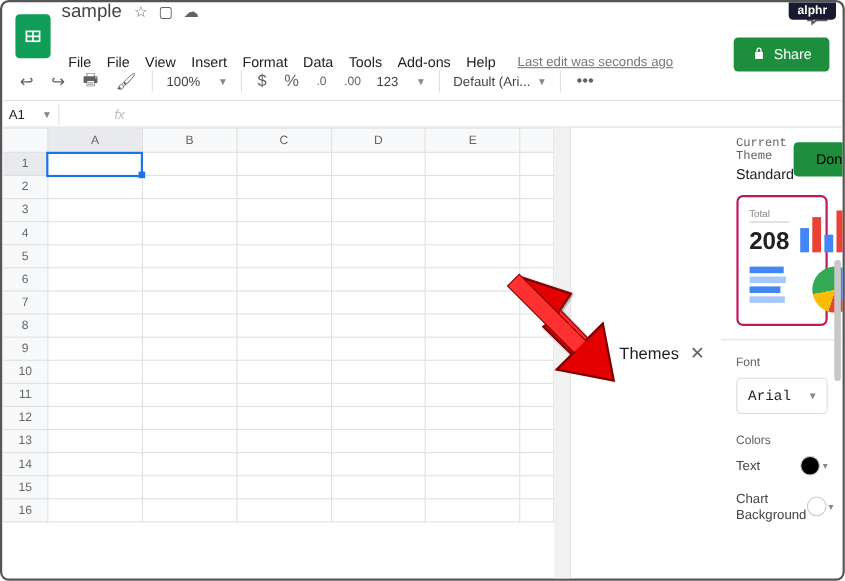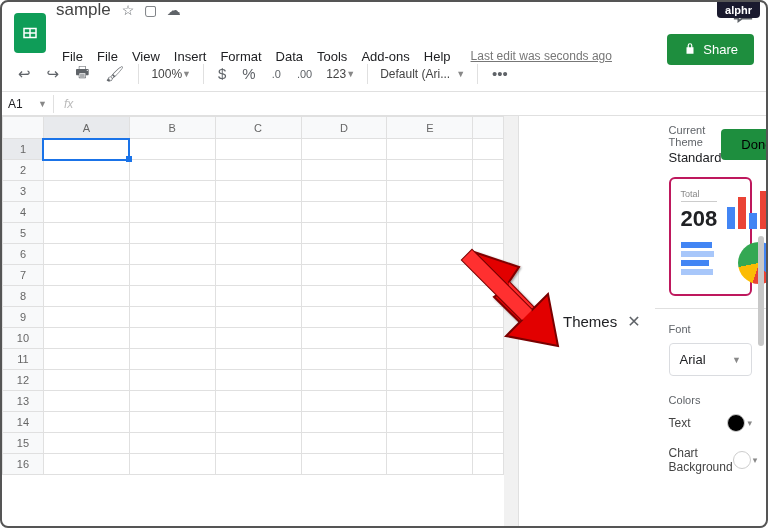--- a/index.html
+++ b/index.html
@@ -14,23 +14,23 @@
   .docicons span { color: #5f6368; margin: 0 3px; font-size: 14px; cursor: pointer; }
   .menubar { display: flex; gap: 2px; font-size: 13px; color: #202124; margin-top: 2px; align-items: center; }
   .menubar > span { padding: 3px 6px; cursor: pointer; margin-top: 24px; }
   .lastedit { color: #777; text-decoration: underline; margin-left: 6px; font-size: 12px; }
   .topright { display: flex; align-items: flex-end; gap: 10px; flex-direction: column; }
   .comments-icon { width: 22px; height: 22px; color: #5f6368; cursor: pointer; }
   .share-btn { background: #1e8e3e; color: #fff; border: none; border-radius: 4px; padding: 8px 16px; font-size: 13px; font-weight: 500; display: flex; align-items: center; gap: 6px; cursor: pointer; }
   .toolbar { display: flex; align-items: center; padding: 4px 10px; border-bottom: 1px solid #e0e0e0; gap: 4px; height: 36px; }
   .tbtn { padding: 4px 6px; color: #5f6368; cursor: pointer; font-size: 15px; }
   .tsep { width: 1px; height: 20px; background: #e0e0e0; margin: 0 4px; }
-  .zoom { font-size: 12px; color: #444; padding: 2px 4px; display: flex; align-items: center; gap: 0; }
+  .zoom { font-size: 12px; color: #444; padding: 2px 4px; display: flex; align-items: center; gap: 16px; }
   .fontbox { font-size: 12px; color: #444; padding: 2px 4px; display: flex; align-items: center; gap: 6px; }
-  .fxbar { display: flex; align-items: center; border-bottom: 1px solid #e0e0e0; height: 24px; }
+  .fxbar { display: flex; align-items: center; border-bottom: 1px solid #e0e0e0; height: 24px; gap: 40px; }
   .namebox { width: 52px; font-size: 12px; padding: 2px 6px; border-right: 1px solid #e0e0e0; display: flex; align-items: center; justify-content: space-between; }
   .fxlabel { padding: 0 10px; color: #bbb; font-style: italic; font-size: 12px; }
   .main { display: flex; height: calc(100% - 54px - 36px - 24px); }
   .sheet { flex: 1; position: relative; overflow: hidden; }
   table.grid { border-collapse: collapse; width: 100%; }
   table.grid th, table.grid td { border: 1px solid #e0e0e0; font-size: 11px; font-weight: normal; color: #666; }
   table.grid th.corner { width: 40px; height: 22px; background: #f8f9fa; }
   table.grid th.colh { height: 22px; background: #f8f9fa; width: 84px; text-align: center; }
   table.grid th.rowh { width: 40px; background: #f8f9fa; text-align: center; height: 21px; }
   table.grid td { height: 21px; background: #fff; }
@@ -38,33 +38,33 @@
   .sel-cell { outline: 2px solid #1a73e8; outline-offset: -1px; position: relative; }
   .sel-handle { position: absolute; right: -3px; bottom: -3px; width: 6px; height: 6px; background: #1a73e8; }
   .scrolltrack-v { width: 14px; background: #f1f1f1; }
   .panel { width: 248px; border-left: 1px solid #e0e0e0; display: flex; flex-direction: row; }
   .panel-head { display: flex; align-items: center; padding: 12px 14px; gap: 10px; }
   .palette-icon { width: 20px; height: 20px; }
   .panel-title { font-size: 15px; font-weight: 500; flex: 1; }
   .close-x { color: #5f6368; cursor: pointer; font-size: 16px; }
   .panel-body { padding: 8px 14px; overflow-y: auto; flex: 1; position: relative; }
   .theme-row { display: flex; align-items: center; justify-content: space-between; margin-bottom: 12px; }
-  .theme-label { font-size: 11px; color: #5f6368; }
+  .theme-label { font-size: 11px; color: #5f6368; font-family: Liberation Mono, monospace; }
   .theme-name { font-size: 13px; color: #202124; margin-top: 2px; }
   .done-btn { background: #1e8e3e; color: #000000; border: none; border-radius: 4px; padding: 8px 20px; font-size: 13px; font-weight: 500; cursor: pointer; }
   .preview-card { border: 2px solid #be185d; border-radius: 6px; padding: 10px; display: grid; grid-template-columns: 1fr 1fr; gap: 10px; margin-bottom: 12px; }
   .pv-total { font-size: 9px; color: #888; border-bottom: 1px solid #ccc; padding-bottom: 2px; margin-bottom: 4px; }
   .pv-num { font-size: 22px; font-weight: bold; }
   .pv-bars { display: flex; align-items: flex-end; gap: 3px; height: 40px; }
   .pv-bars div { width: 8px; }
   .pv-table div { height: 6px; margin-bottom: 3px; }
   .pv-pie { width: 42px; height: 42px; border-radius: 50%; background: conic-gradient(#4285f4 0 40%, #ea4335 40% 55%, #fbbc04 55% 72%, #34a853 72% 100%); margin: auto; }
   .divider { height: 1px; background: #e0e0e0; margin: 8px -14px 14px -14px; }
   .section-label { font-size: 11px; color: #5f6368; font-weight: 500; margin-bottom: 8px; }
-  .select { border: 1px solid #dadce0; border-radius: 4px; padding: 8px 10px; display: flex; justify-content: space-between; align-items: center; font-size: 13px; cursor: pointer; margin-bottom: 18px; }
+  .select { border: 1px solid #dadce0; border-radius: 4px; padding: 8px 10px; display: flex; justify-content: space-between; align-items: center; font-size: 13px; cursor: pointer; margin-bottom: 18px; font-family: Liberation Mono, monospace; }
   .colorrow { display: flex; justify-content: space-between; align-items: center; font-size: 12px; color: #444; margin-bottom: 14px; }
   .swatch { display: flex; align-items: center; gap: 2px; cursor: pointer; }
   .swatch .dot { width: 18px; height: 18px; border-radius: 50%; border: 1px solid #ccc; }
   .arrow-overlay { position: absolute; left: 452px; top: 240px; z-index: 50; pointer-events: none; }
   .dd { font-size: 9px; color: #888; }
   .scroll-seg { position: absolute; right: 2px; top: 120px; width: 6px; height: 110px; background: #c8c8c8; border-radius: 3px; }
 </style>
 </head>
 <body>
 

